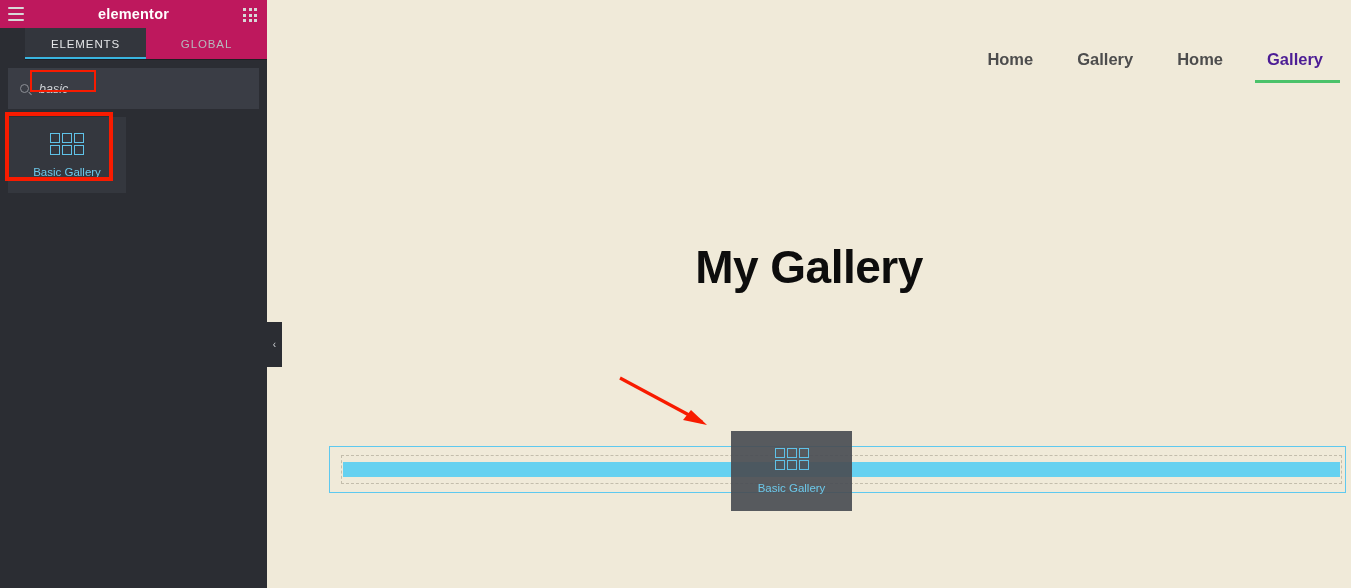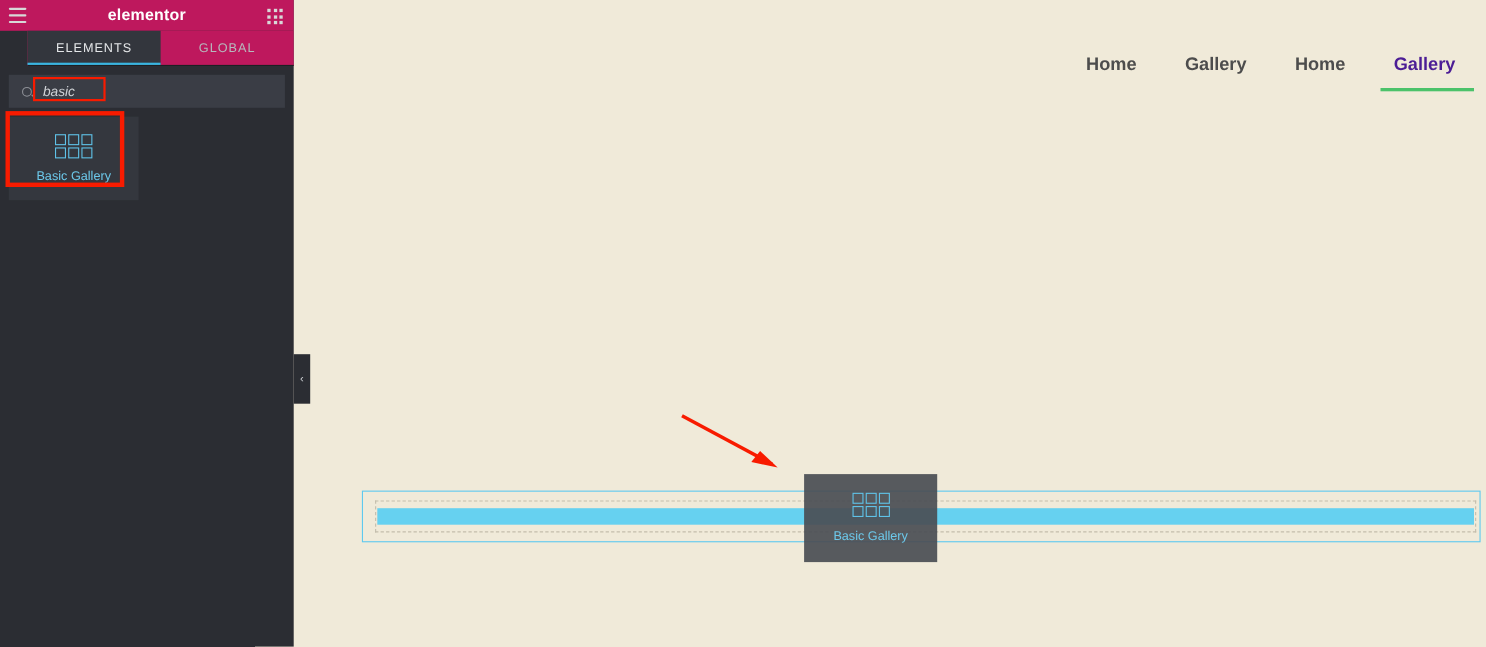--- a/index.html
+++ b/index.html
@@ -81,21 +81,21 @@
     content: "";
     position: absolute; left: 0; right: 0; bottom: 0;
     height: 2px; background: #39b5e0;
   }
 
   #search-wrap {
     padding: 8px 8px 0 8px;
   }
   #search-box {
     position: relative;
-    height: 30px;
+    height: 41px;
     background: #3a3d45;
     display: flex;
     align-items: center;
     padding-left: 12px;
   }
   #search-icon {
     width: 9px; height: 9px;
     border: 1.4px solid #8d9096;
     border-radius: 50%;
     position: relative;
@@ -340,20 +340,21 @@
 
   <div id="canvas">
 
     <nav id="site-nav">
       <span class="nav-item">Home</span>
       <span class="nav-item">Gallery</span>
       <span class="nav-item">Home</span>
       <span class="nav-item active">Gallery</span>
     </nav>
 
+    <h1 id="page-title">My Gallery</h1>
 
     <div id="dropzone">
       <div id="dropzone-inner"></div>
       <div id="drop-bar"></div>
     </div>
 
     <svg id="arrow-svg" viewBox="0 0 120 75">
       <line x1="13" y1="13" x2="95" y2="57" stroke="#f81b00" stroke-width="3.2"></line>
       <polygon points="100,60 76,55 84,45" fill="#f81b00"></polygon>
     </svg>

